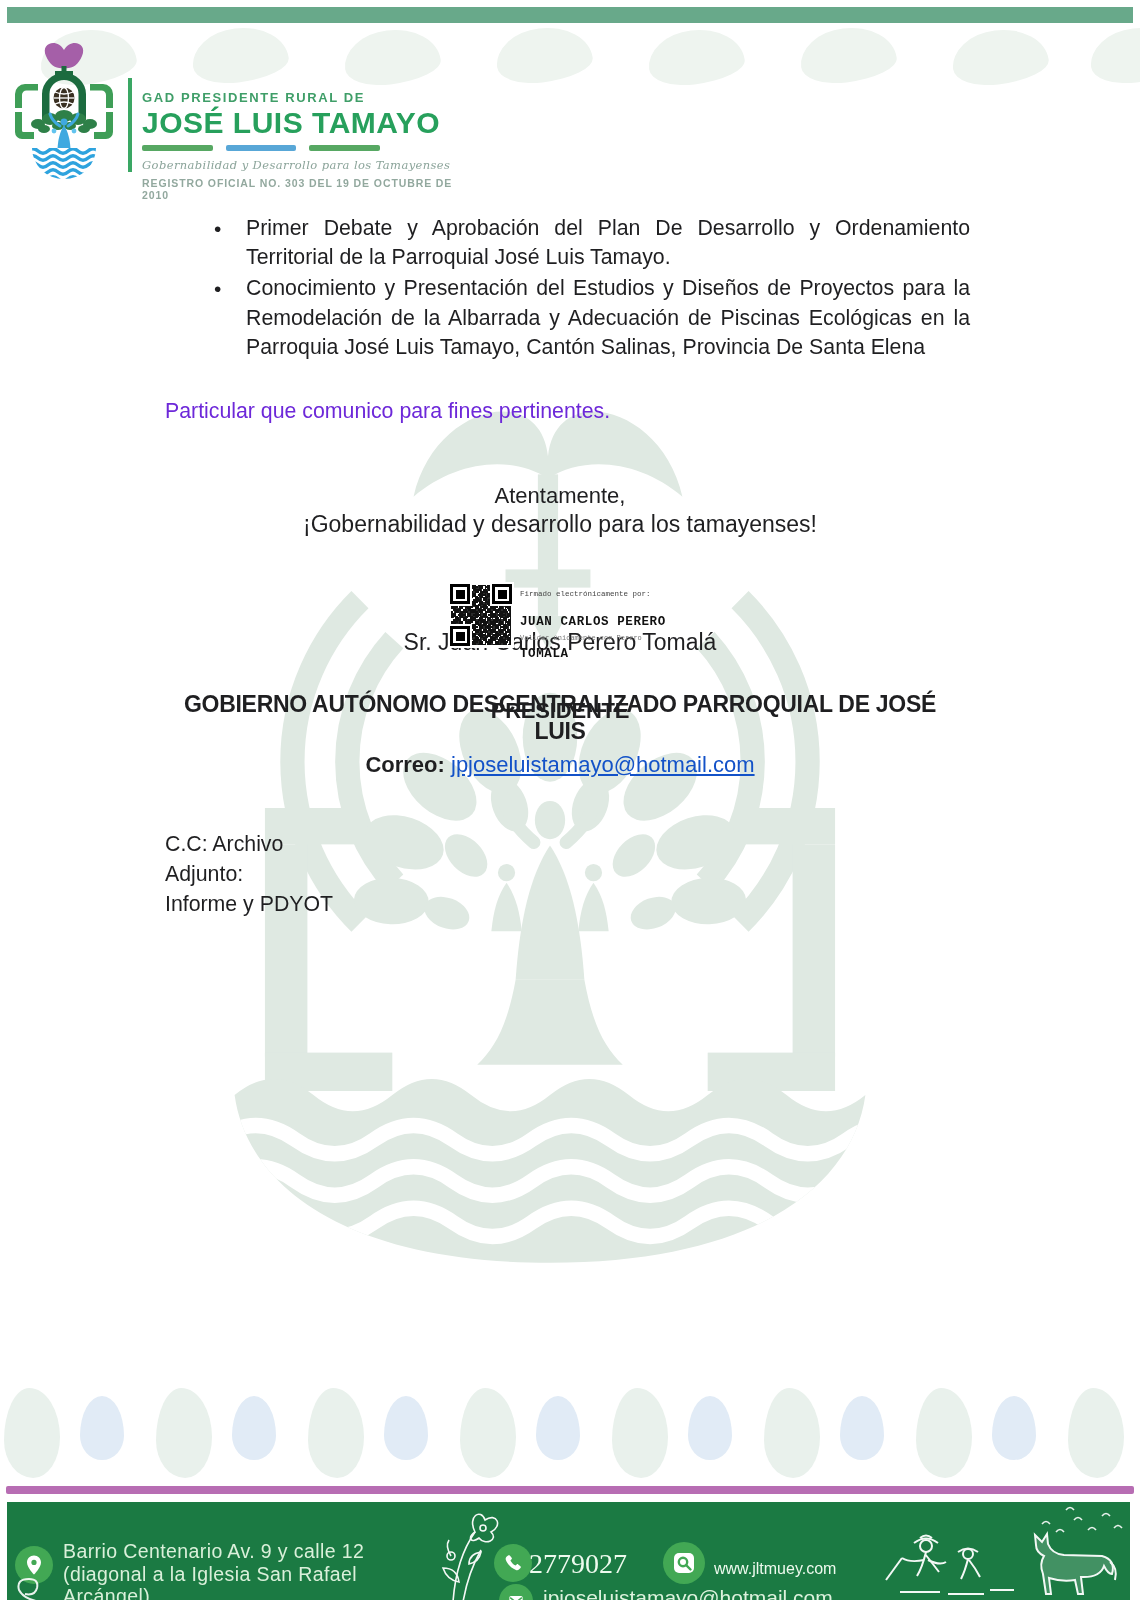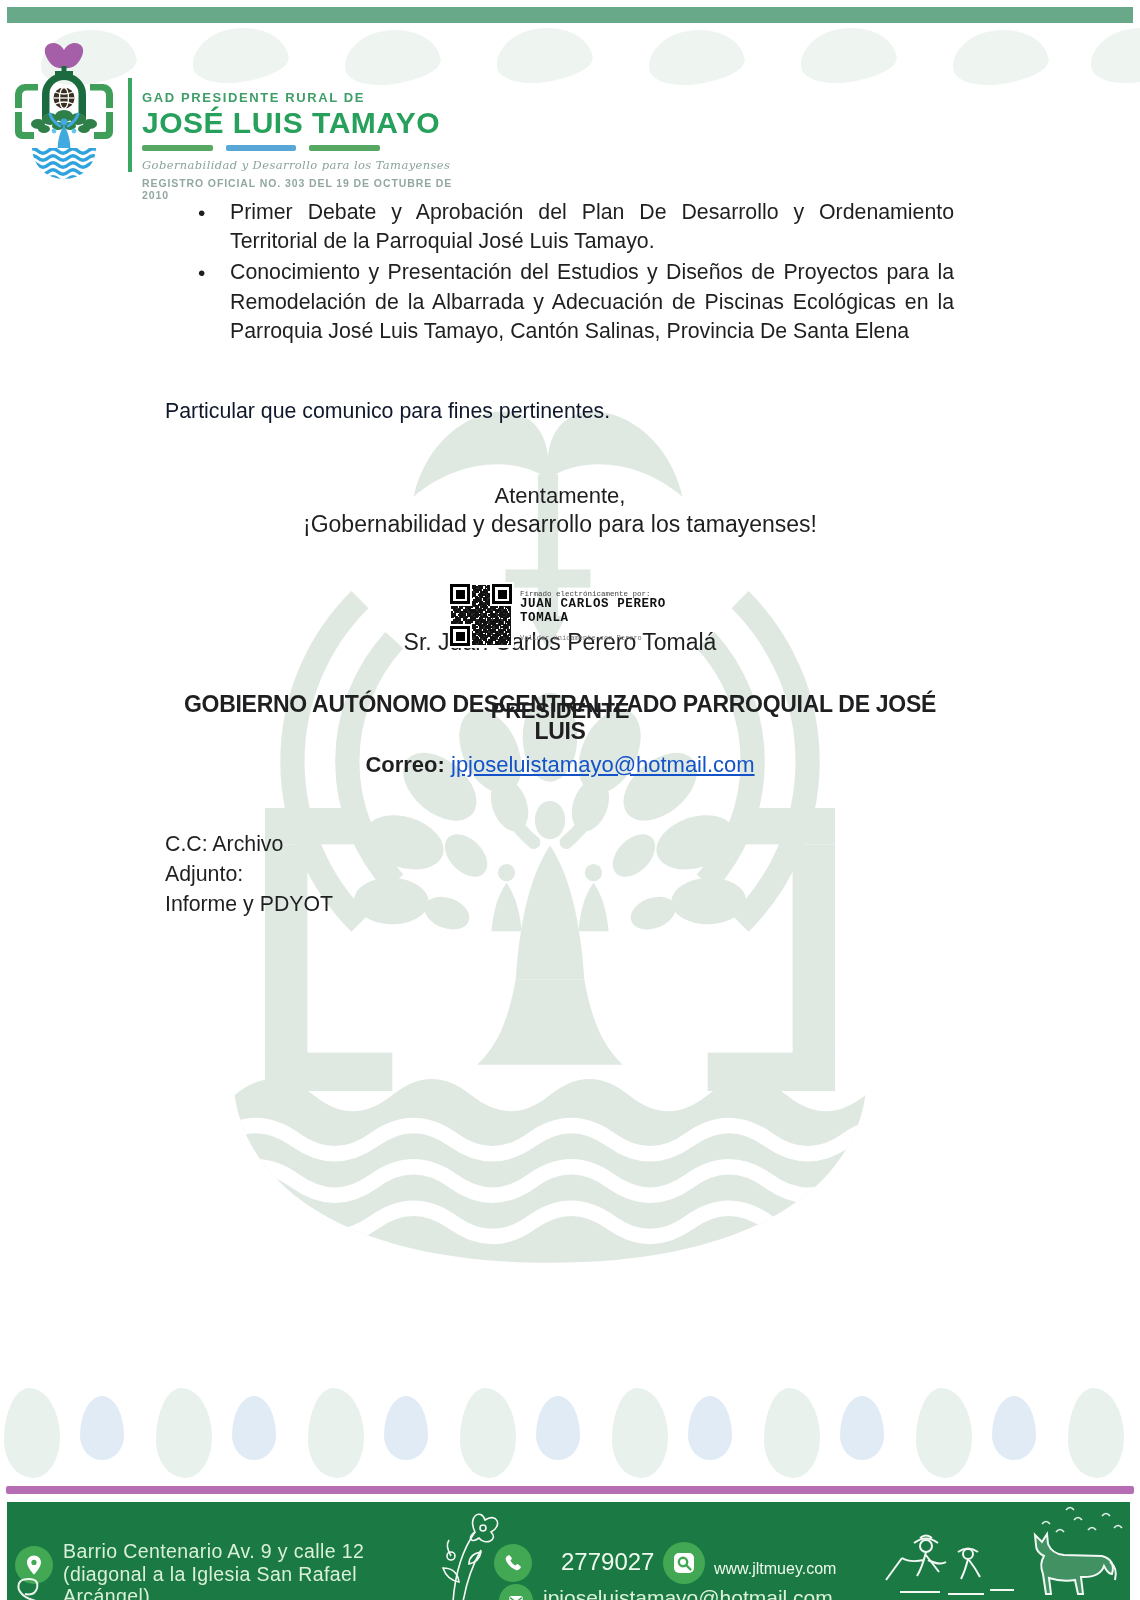--- a/index.html
+++ b/index.html
@@ -17,25 +17,25 @@
   .bars{display:flex;gap:13px;margin-top:5px;width:238px;}
   .bars i{height:6px;flex:1;border-radius:2px;}
   .bar-g{background:#57a863;} .bar-b{background:#58a7d7;}
   .slogan{font-family:"DejaVu Serif",serif;font-style:italic;font-size:11.5px;color:#8ba49a;margin-top:7px;letter-spacing:.4px;}
   .registro{font-size:10.5px;font-weight:bold;letter-spacing:.9px;color:#92a89e;margin-top:5px;}
 
   
   .watermark{left:205px;top:345px;width:690px;height:930px;pointer-events:none;}
 
   
-  .bullets{left:196px;top:198px;width:758px;margin:0;padding:0;list-style:none;}
+  .bullets{left:196px;top:198px;width:758px;margin:16px;padding:0;list-style:none;}
   .bullets li{position:relative;padding-left:34px;font-size:21.3px;line-height:29.2px;
         text-align:justify;color:#1f1f21;margin-bottom:2px;}
   .bullets li::before{content:"•";position:absolute;left:2px;top:0;font-size:21px;}
-  .particular{left:165px;top:399px;font-size:21.3px;color:#0f172a;}
+  .particular{left:165px;top:399px;font-size:21.3px;color:#6d28d9;}
   .cline{left:165px;width:790px;text-align:center;color:#1f1f21;}
   .salute{top:483px;font-size:22px;}
   .motto{top:511px;font-size:23px;}
   .signer{top:629px;font-size:23px;z-index:2;}
   .role{top:698px;font-size:22px;font-weight:bold;letter-spacing:-.2px;}
   .orgline{font-size:23px;font-weight:bold;letter-spacing:-.3px;}
   .org1{top:691px;} .org2{top:721px;}
   .correo{top:752px;font-size:22px;}
   .correo b{font-weight:bold;}
   .correo a{color:#1352c8;text-decoration:underline;cursor:pointer;}
@@ -47,35 +47,35 @@
   .qr-noise{position:absolute;inset:3px;
      background-image:repeating-conic-gradient(#111 0 25%,transparent 0 50%),
                       repeating-conic-gradient(#111 0 25%,transparent 0 50%),
                       repeating-conic-gradient(#2a2a2a 0 25%,transparent 0 50%);
      background-size:8px 8px,5px 5px,11px 11px;background-position:0 0,2px 1px,3px 6px;}
   .qr .f{position:absolute;width:14px;height:14px;border:3px solid #000;background:#fff;box-shadow:0 0 0 2px #fff;}
   .qr .f::after{content:"";position:absolute;inset:2.5px;background:#000;}
   .f-tl{left:2px;top:2px;} .f-tr{right:2px;top:2px;} .f-bl{left:2px;bottom:2px;}
   .qr-meta{position:absolute;left:72px;top:8px;font-family:"Liberation Mono",monospace;white-space:nowrap;}
   .qr-label{font-size:7.5px;color:#454545;}
-  .qr-name{font-size:12.5px;font-weight:bold;color:#111;letter-spacing:.6px;line-height:13.5px;margin-top:0;}
+  .qr-name{font-size:12.5px;font-weight:bold;color:#111;letter-spacing:.6px;line-height:13.5px;margin-top:18px;}
   .qr-valid{position:absolute;left:72px;top:52px;font-family:"Liberation Mono",monospace;font-size:7px;color:#777;z-index:1;}
 
   
   .deco-band span{position:absolute;}
   .deco-fig{width:56px;height:90px;background:#e9f1ec;border-radius:45% 55% 48% 52% / 58% 55% 45% 42%;}
   .deco-drop{width:44px;height:64px;background:#e1ebf6;border-radius:50% 50% 50% 50% / 62% 62% 38% 38%;}
 
   
   .purple-line{left:6px;right:6px;top:1486px;height:8px;background:#b76db3;border-radius:2px;}
   .footer{left:7px;right:10px;top:1502px;bottom:0;background:#1b7a43;overflow:hidden;color:#e2f4e2;}
   .icirc{position:absolute;background:#42a854;border-radius:50%;display:flex;align-items:center;justify-content:center;}
   .addr{position:absolute;left:56px;top:38px;font-size:19.5px;line-height:22.5px;color:#daf0da;letter-spacing:.4px;}
   .ftxt{position:absolute;white-space:nowrap;color:#eefaee;}
-  .fphone{left:554px;top:46px;font-size:24px;}
+  .fphone{left:522px;top:46px;font-size:28px;font-family:Liberation Serif, serif;}
   .fweb{left:707px;top:58px;font-size:16px;}
   .femail{left:536px;top:84px;font-size:21px;color:#ddf2dd;}
 </style>
 </head>
 <body>
 
 <div class="page">
 
   <div class="abs topbar"></div>
 

